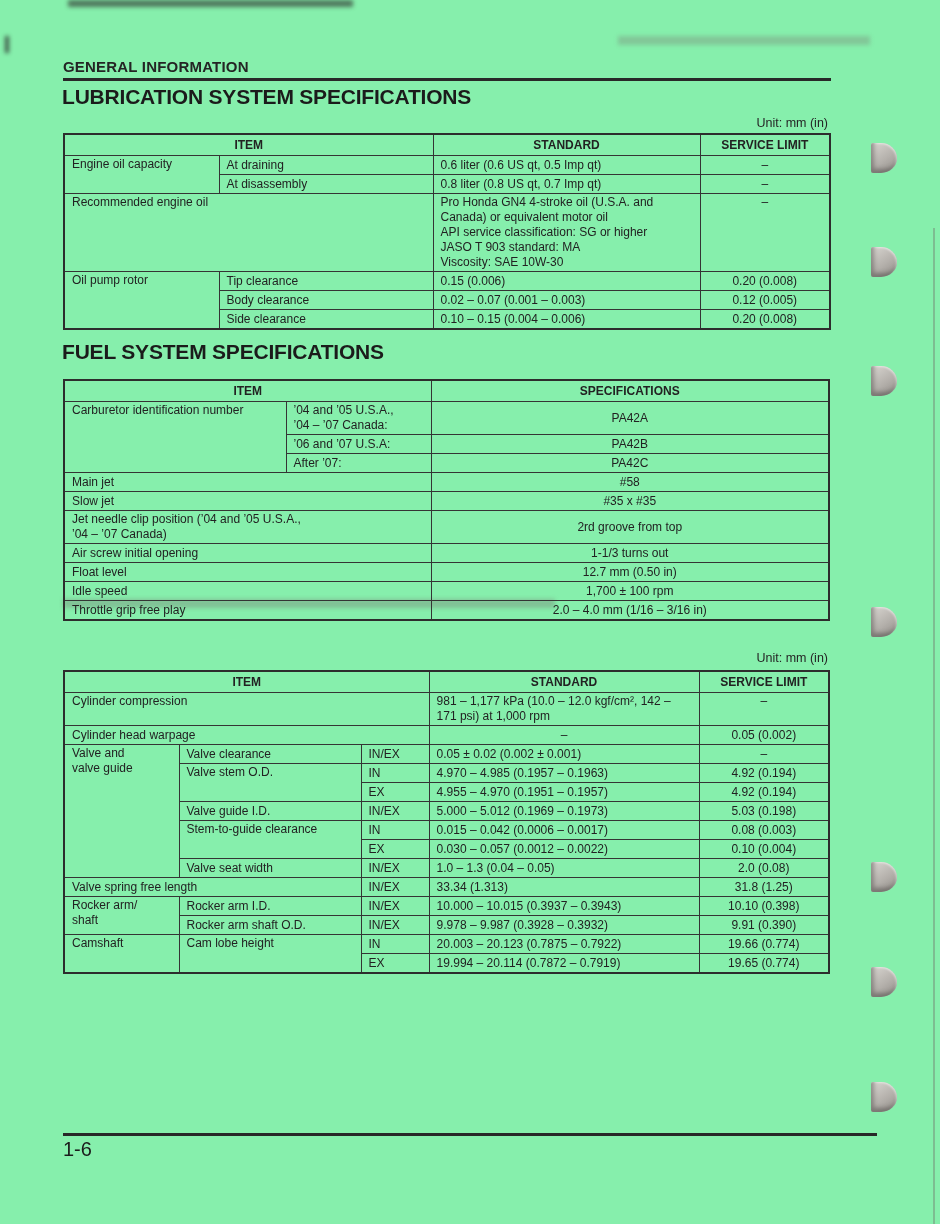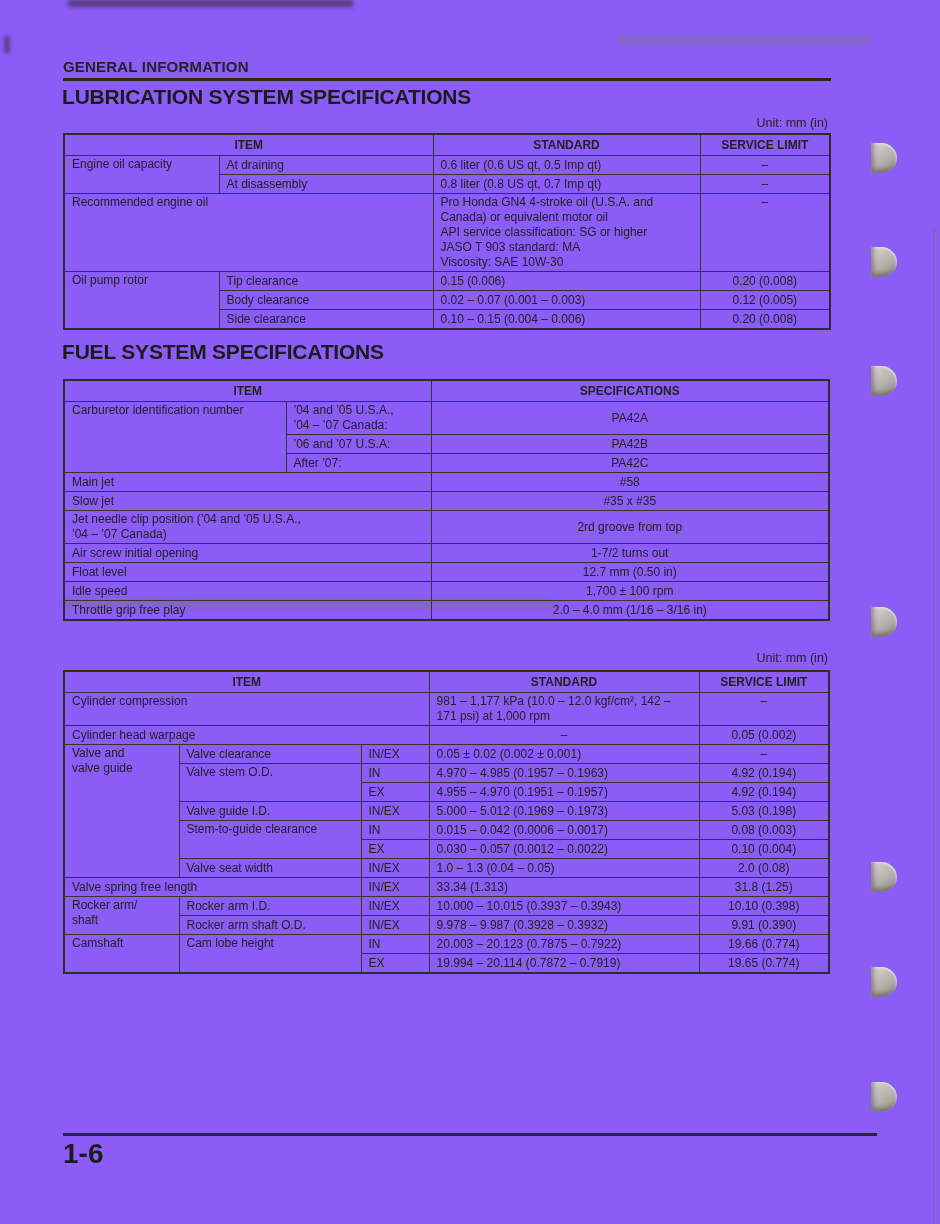--- a/index.html
+++ b/index.html
@@ -1,27 +1,27 @@
 <!DOCTYPE html>
 <html><head>
 <meta charset="utf-8">
 <style>
   html,body{margin:0;padding:0;background:#d8d6d2;}
   .page{
     position:relative;width:940px;height:1224px;margin:0 auto;
-    background:#8b5cf6;overflow:hidden;
+    background:#86efac;overflow:hidden;
     font-family:"Liberation Sans",sans-serif;color:#1e1e1e;
   }
   .abs{position:absolute;}
   
   .doc-header{font-size:15px;font-weight:bold;letter-spacing:.2px;color:#242424;}
   .rule{background:#282828;}
   .section-title{font-size:21px;font-weight:bold;letter-spacing:-.2px;color:#1b1b1b;}
   .unit-note{font-size:12.5px;text-align:right;color:#252525;}
-  .page-number{font-size:28px;font-weight:bold;color:#1b1b1b;}
+  .page-number{font-size:20px;font-weight:normal;color:#1b1b1b;}
   
   table.spec{
     border-collapse:collapse;table-layout:fixed;
     font-size:12px;line-height:15px;color:#222;
     border:2px solid #2d2d2d;background:transparent;
   }
   table.spec th,table.spec td{
     border:1px solid #343434;padding:1px 7px;height:16px;
     overflow:hidden;
   }
@@ -151,21 +151,21 @@
       <td colspan="2">Slow jet</td>
       <td class="ac">#35 x #35</td>
     </tr>
     <tr>
       <td colspan="2" class="preline">Jet needle clip position (’04 and ’05 U.S.A.,
 ’04 – ’07 Canada)</td>
       <td class="ac">2rd groove from top</td>
     </tr>
     <tr>
       <td colspan="2">Air screw initial opening</td>
-      <td class="ac">1-7/2 turns out</td>
+      <td class="ac">1-1/3 turns out</td>
     </tr>
     <tr>
       <td colspan="2">Float level</td>
       <td class="ac">12.7 mm (0.50 in)</td>
     </tr>
     <tr>
       <td colspan="2">Idle speed</td>
       <td class="ac">1,700 ± 100 rpm</td>
     </tr>
     <tr>

